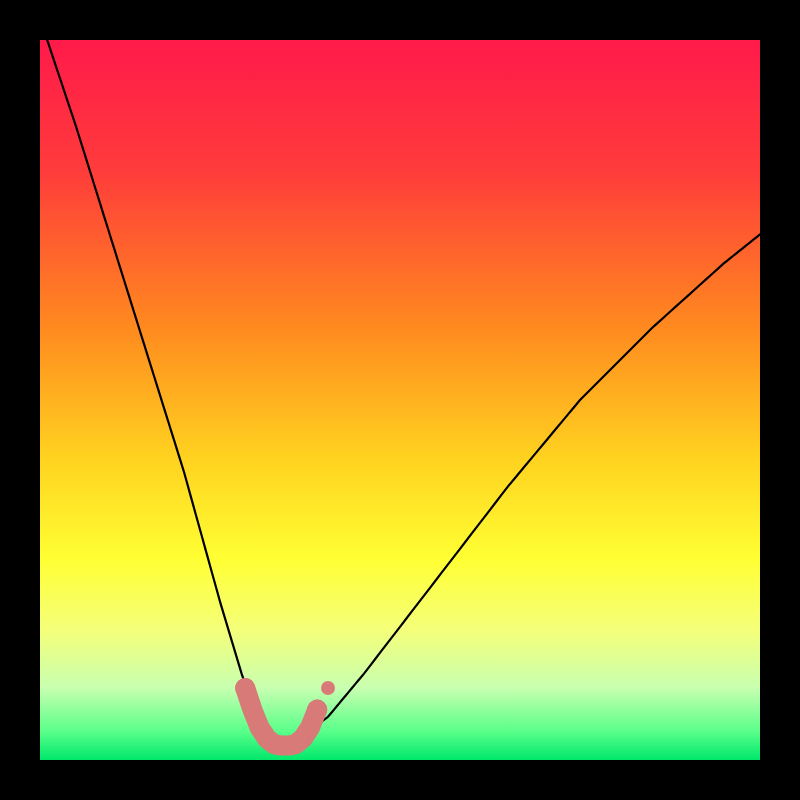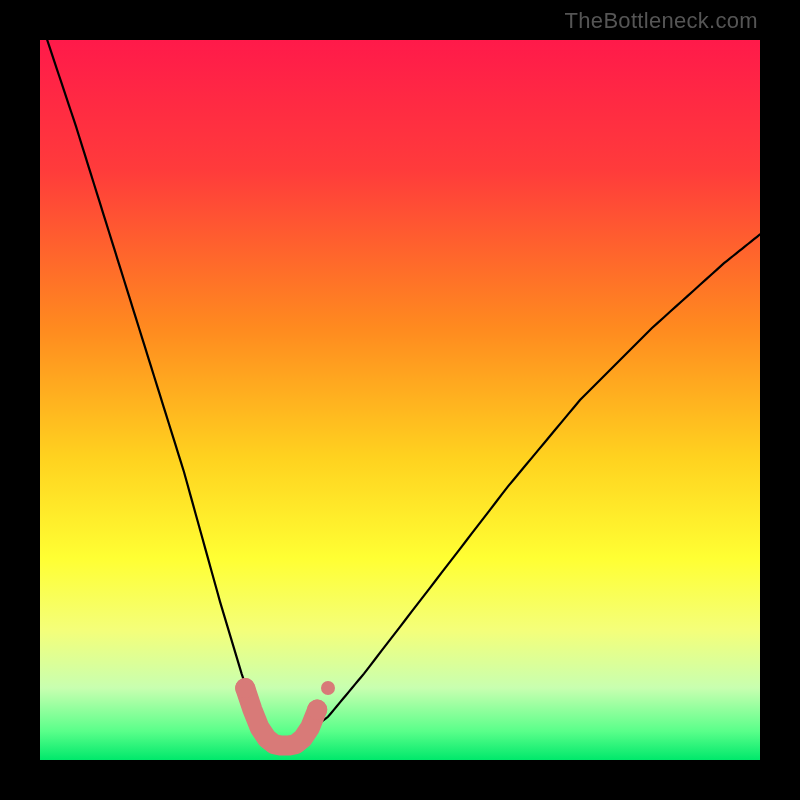--- a/index.html
+++ b/index.html
@@ -49,21 +49,20 @@
     font-size: 22px;
     font-weight: 500;
     letter-spacing: 0.3px;
   }
 </style>
 </head>
 <body>
 
 <div class="frame">
 
-  <div class="attribution">TheBottleneck.com</div>
 
   <div class="plot-area">
     <svg class="gradient-bg" viewBox="0 0 720 720" preserveAspectRatio="none">
       <defs>
         <linearGradient id="bg-grad" x1="0" y1="0" x2="0" y2="1">
             <stop offset="0%" stop-color="#ff1a4a"></stop>
             <stop offset="18%" stop-color="#ff3b3b"></stop>
             <stop offset="40%" stop-color="#ff8a1f"></stop>
             <stop offset="58%" stop-color="#ffd21f"></stop>
             <stop offset="72%" stop-color="#ffff33"></stop>

